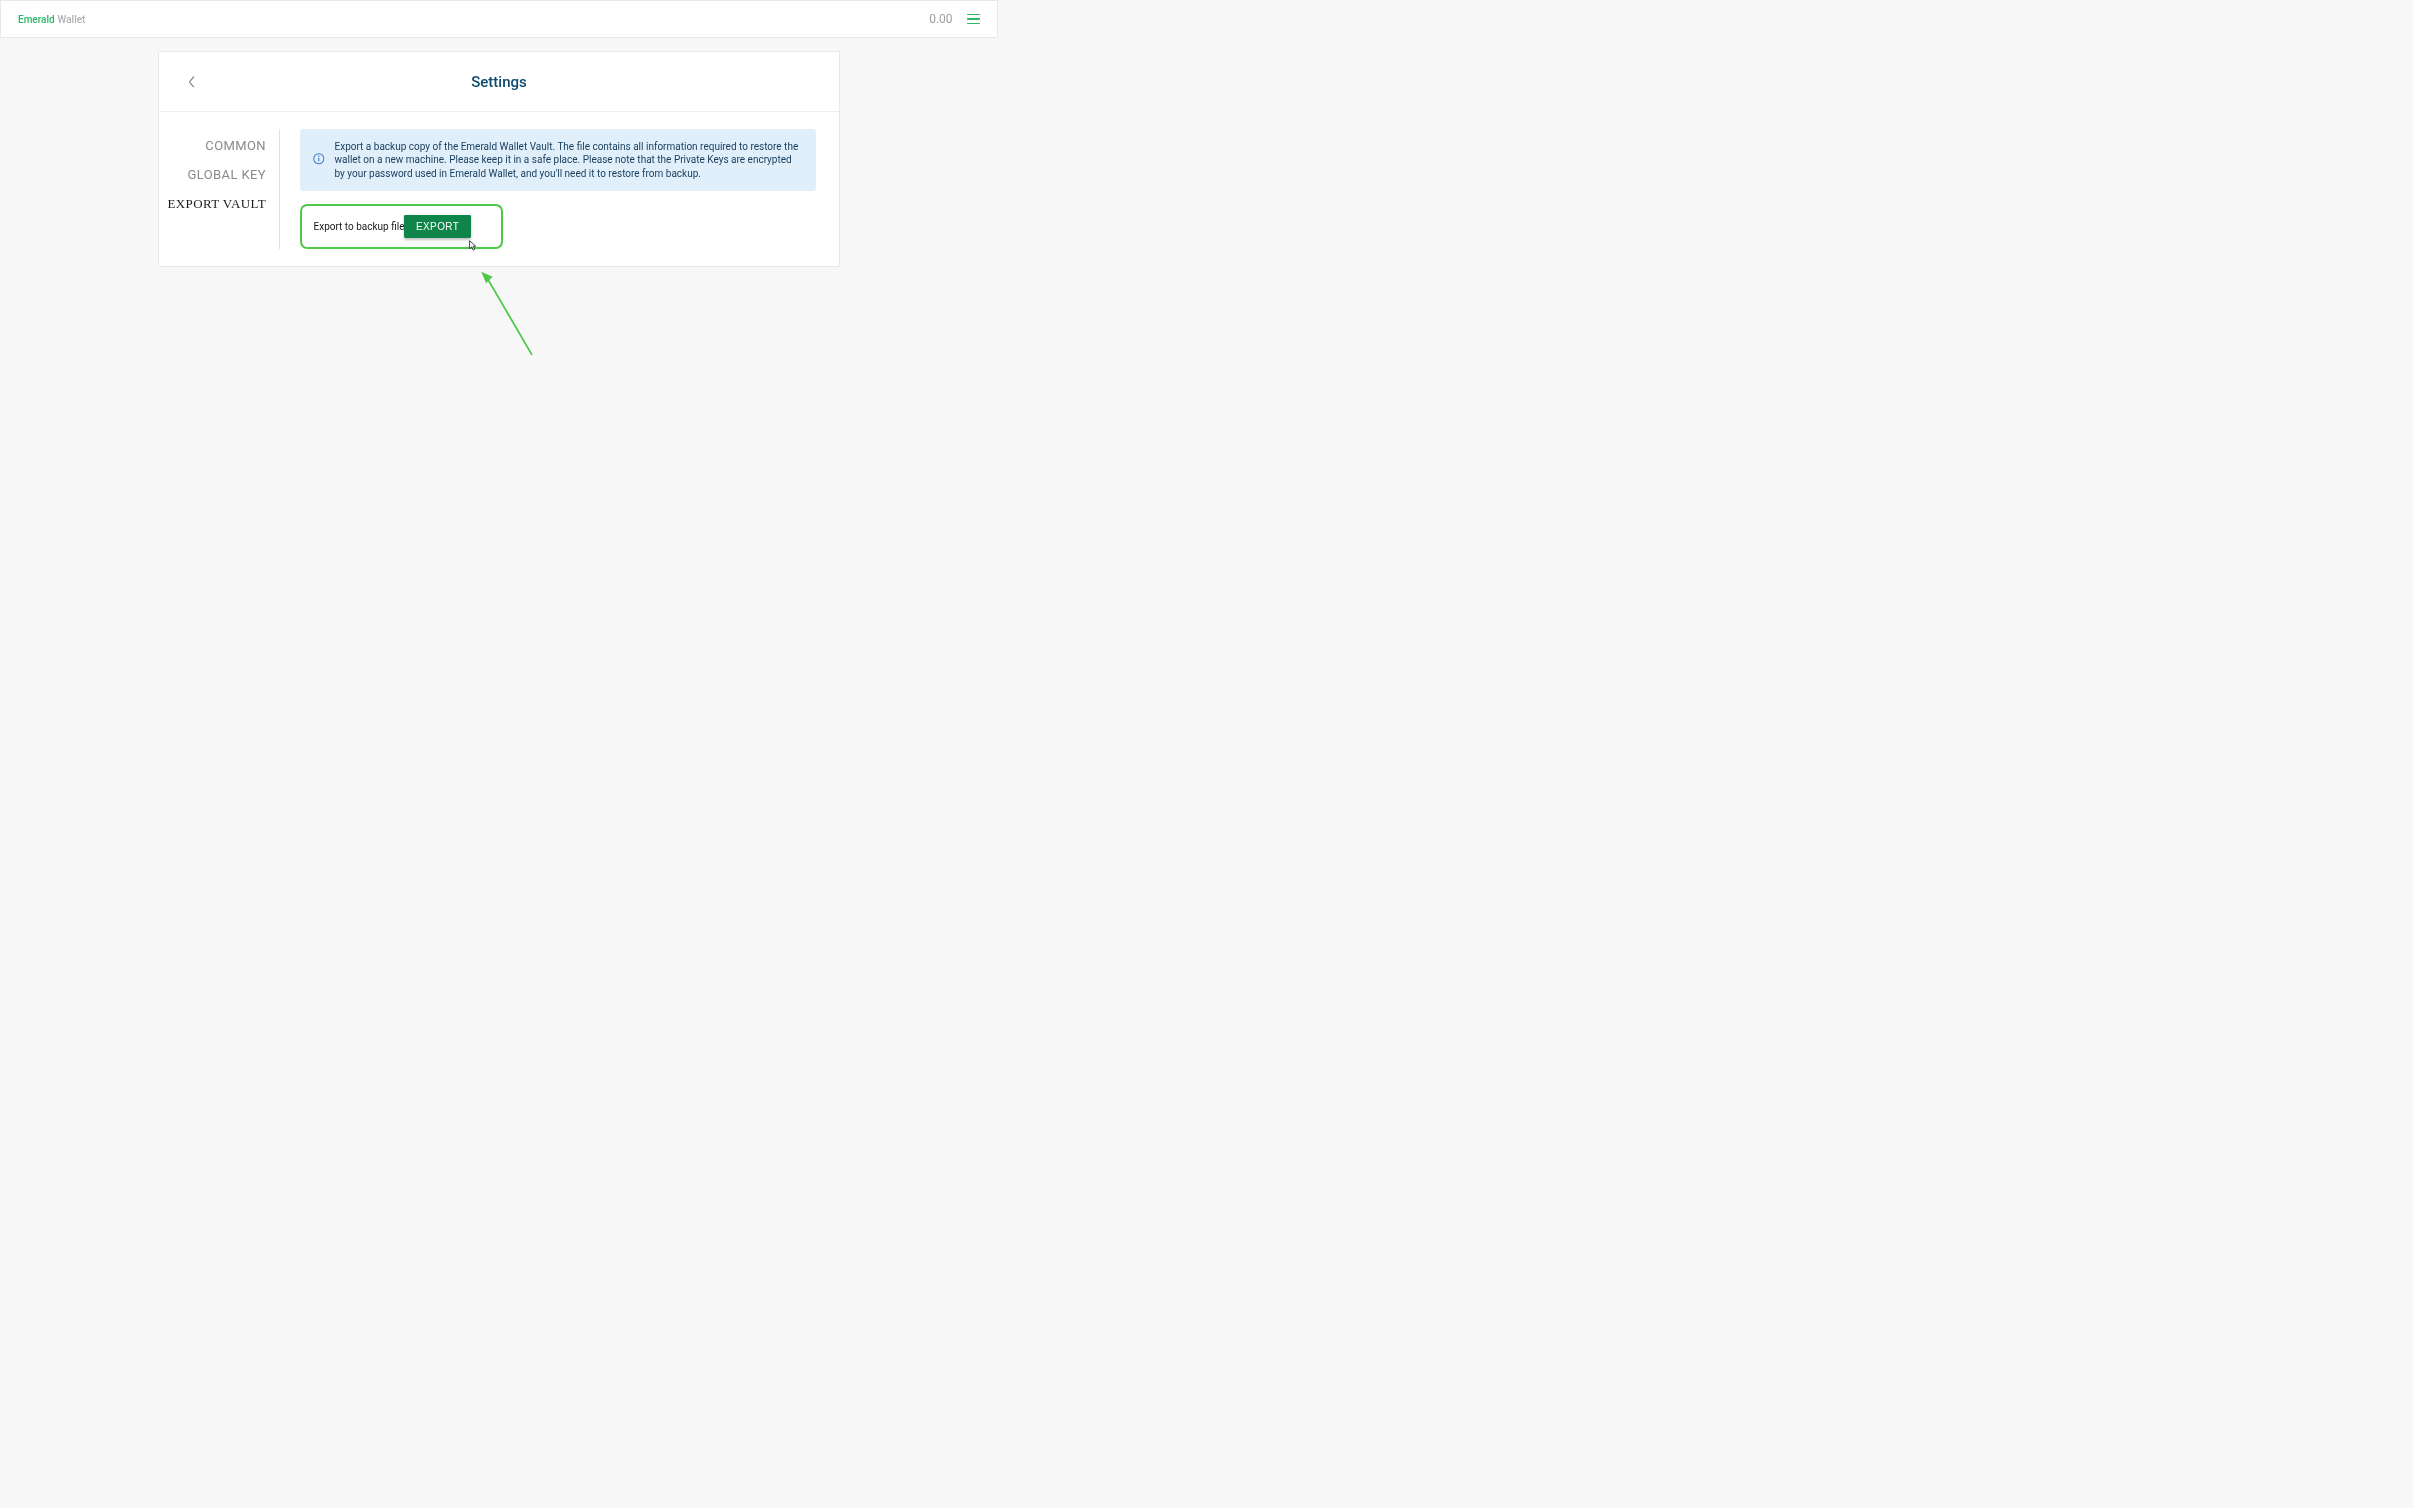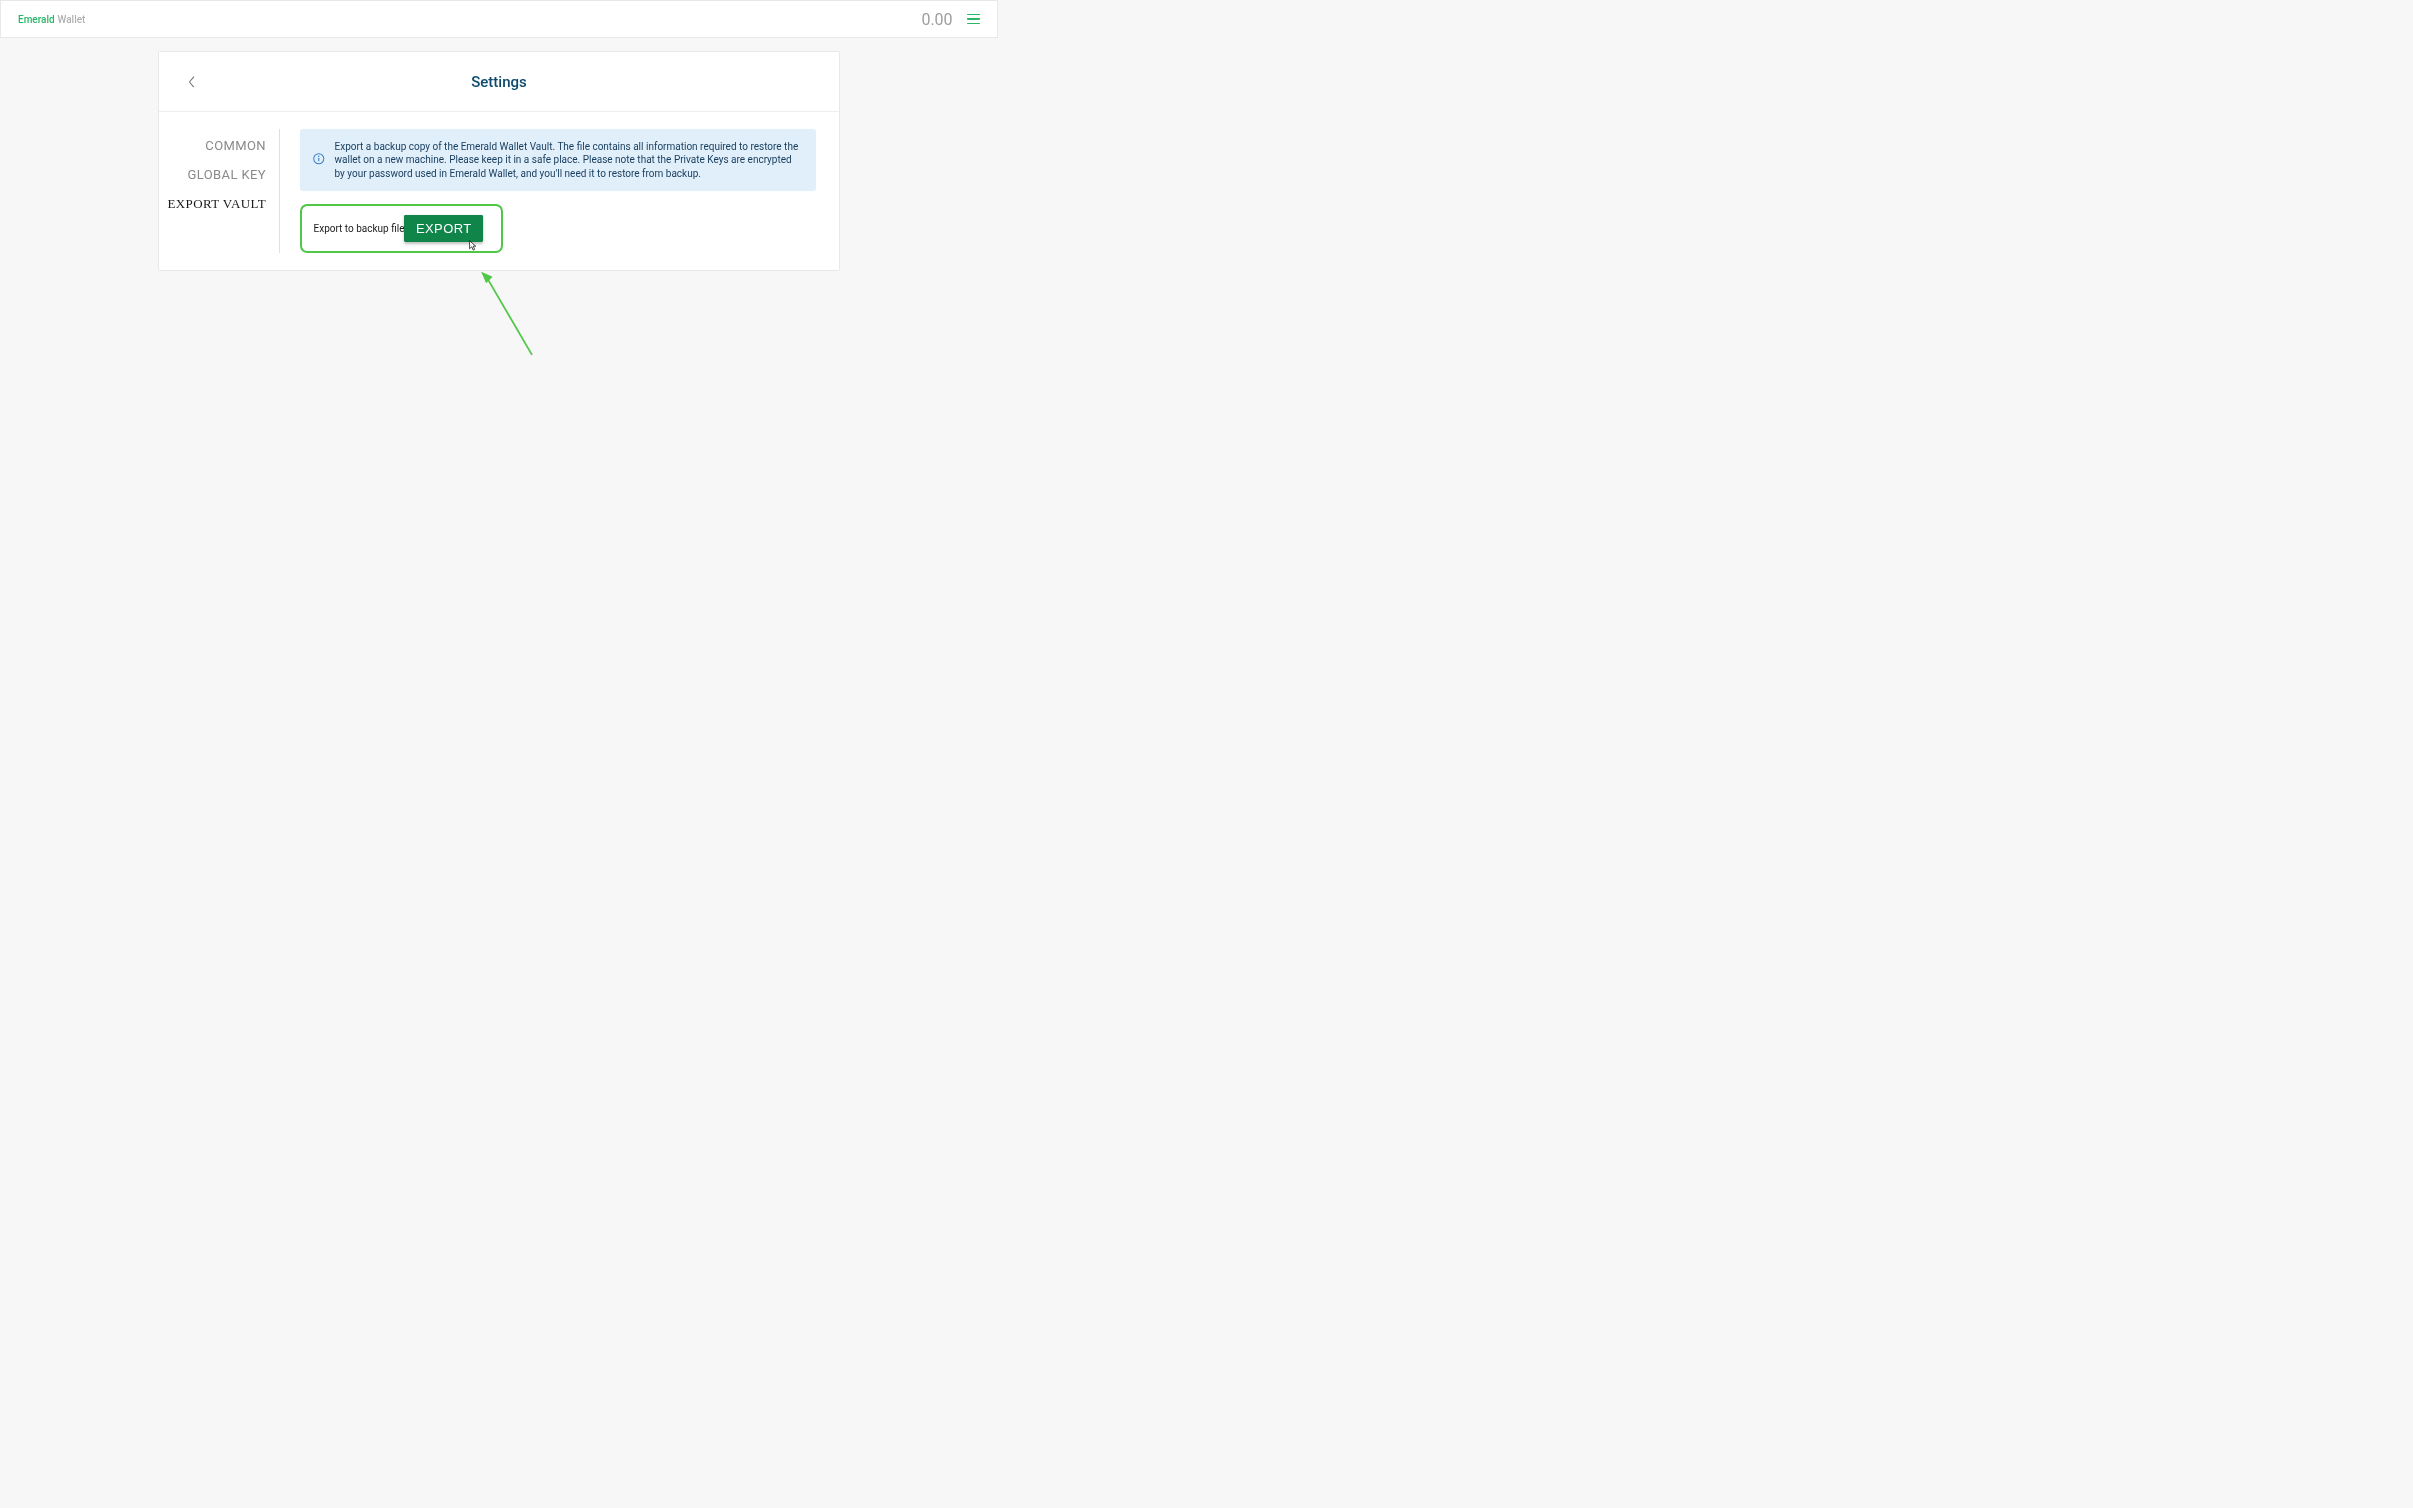--- a/index.html
+++ b/index.html
@@ -36,21 +36,21 @@
       color: #b0b0b0;
       margin-left: 2.9px;
     }
     .header-right {
       display: flex;
       align-items: center;
       gap: 14.4px;
     }
     .balance {
       color: #9e9e9e;
-      font-size: 16px;
+      font-size: 12px;
       padding-left: 44px;
     }
     .hamburger {
       width: 13px;
       height: 10px;
       display: flex;
       flex-direction: column;
       justify-content: space-between;
       cursor: pointer;
     }
@@ -148,21 +148,21 @@
     }
     .export-label {
       font-size: 10px;
       color: #1a1a1a;
     }
     .export-btn {
       background: #0f854a;
       color: #ffffff;
       border: none;
       padding: 5.7px 11.5px;
-      font-size: 13px;
+      font-size: 10px;
       font-weight: 500;
       letter-spacing: 0.4px;
       cursor: pointer;
       border-radius: 1.4px;
       box-shadow: 0 1.4px 2.9px rgba(0,0,0,0.25);
     }
     .cursor-pointer {
       position: absolute;
       left: 466px;
       top: 240px;

